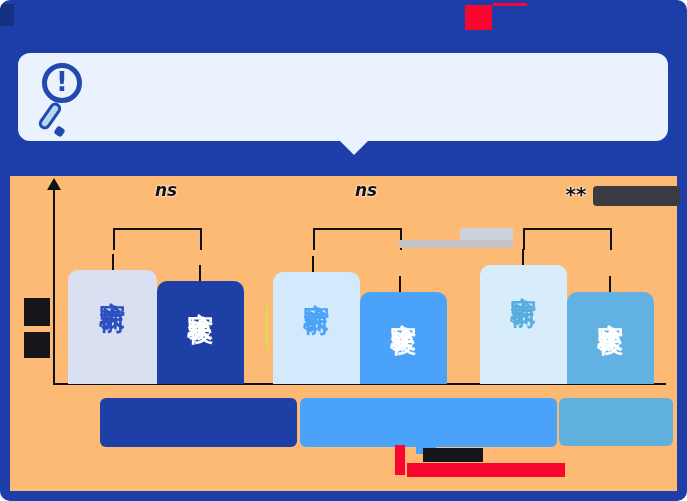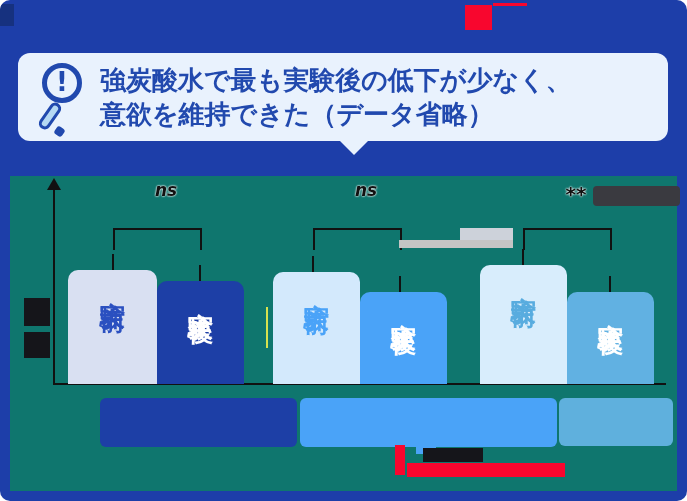--- a/index.html
+++ b/index.html
@@ -29,21 +29,21 @@
   .mag-ring { position:absolute; left:6px; top:2px; width:40px; height:40px; border:5px solid #2149ae;
     border-radius:50%; background:#e9f2fd; }
   .mag-bang { position:absolute; left:6px; top:2px; width:40px; height:40px; color:#2149ae;
     font-weight:900; font-size:26px; text-align:center; line-height:38px; }
   .mag-handle { position:absolute; left:8px; top:40px; width:12px; height:30px;
     background:#b5d8f3; border:3px solid #2149ae; border-radius:6px; transform:rotate(35deg); }
   .mag-tip { position:absolute; left:19px; top:66px; width:9px; height:9px; background:#2149ae;
     border-radius:3px; transform:rotate(35deg); }
 
   
-  .panel { position:absolute; left:10px; top:176px; width:667px; height:315px; background:#0f766e; }
+  .panel { position:absolute; left:10px; top:176px; width:667px; height:315px; background:#fdba74; }
   
   .abs { position:absolute; }
 
   .y-axis   { left:43px; top:12px; width:2px; height:196px; background:#111; }
   .y-arrow  { left:37px; top:2px; width:0; height:0;
               border-left:7px solid transparent; border-right:7px solid transparent;
               border-bottom:12px solid #111; }
   .baseline { left:43px; top:207px; width:613px; height:2px; background:#111; }
   .ghost { background:#15151a; }
 
@@ -76,24 +76,20 @@
   <div class="corner-mark"></div>
   <div class="red-block"></div>
   <div class="red-line"></div>
 
   <div class="callout">
     <div class="mag-icon">
       <div class="mag-handle"></div>
       <div class="mag-tip"></div>
       <div class="mag-ring"></div>
       <div class="mag-bang">!</div>
-    </div>
-    <div class="callout-text">
-      <div>強炭酸水で最も実験後の低下が少なく、</div>
-      <div>意欲を維持できた（データ省略）</div>
     </div>
   </div>
   <div class="callout-tail"></div>
 
   <div class="panel">
 
     <div class="abs y-arrow"></div>
     <div class="abs y-axis"></div>
     <div class="abs baseline"></div>
     <div class="abs ghost" style="left:14px; top:122px; width:26px; height:28px;"></div>

